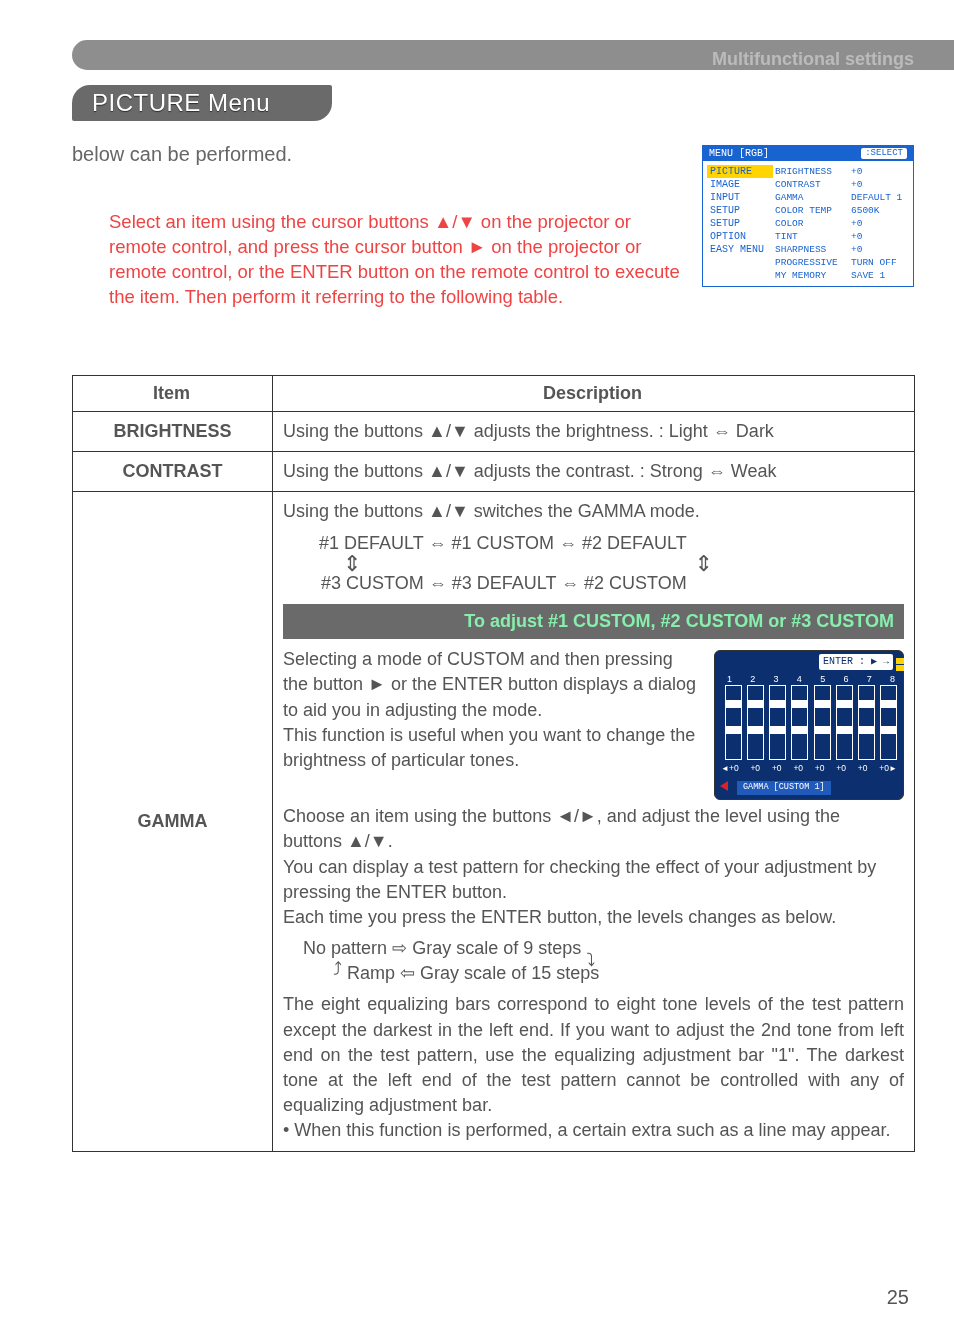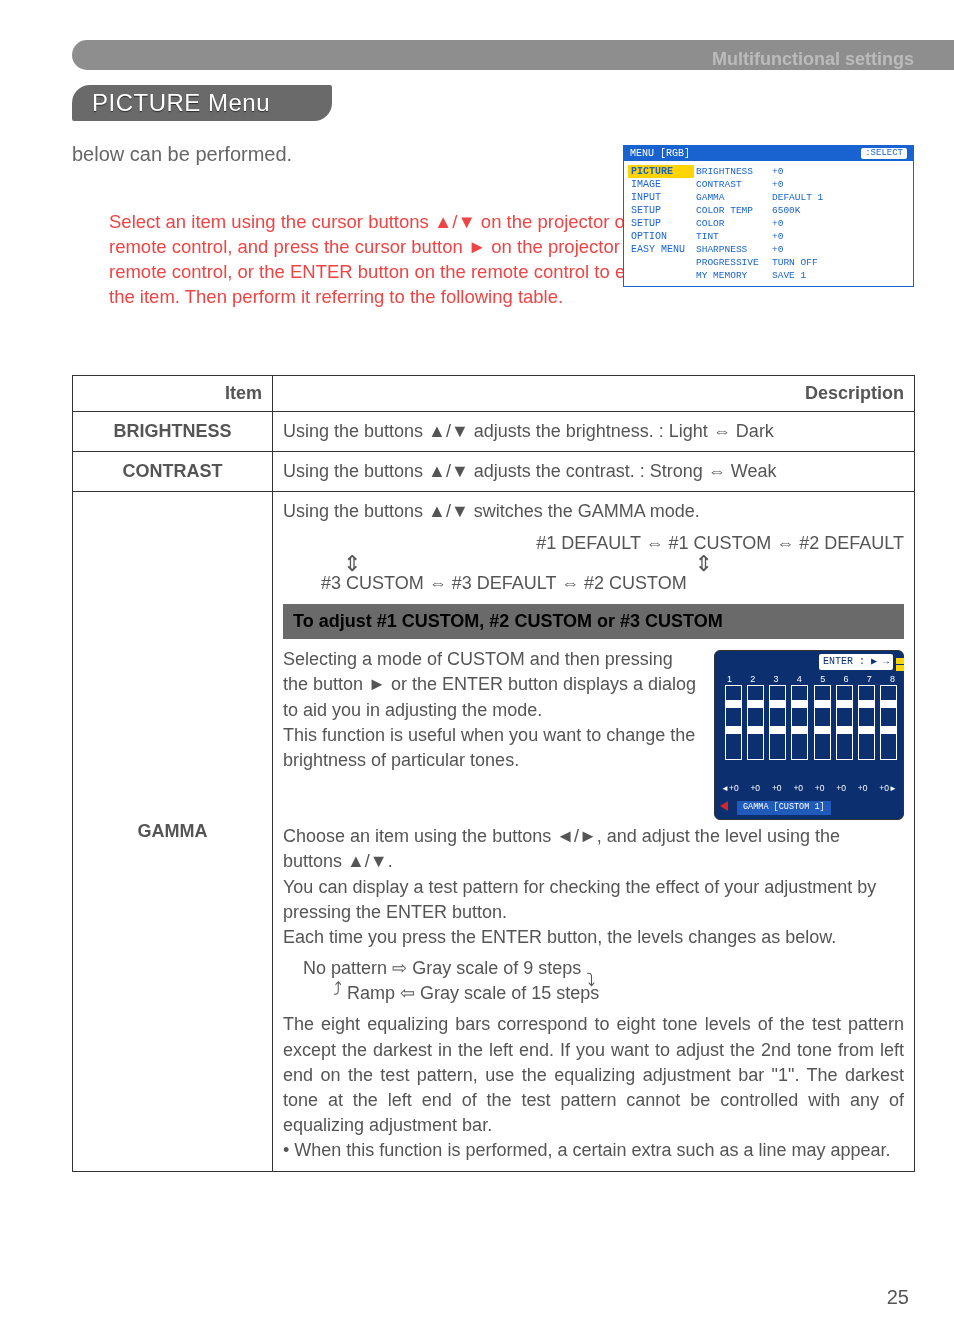--- a/index.html
+++ b/index.html
@@ -69,21 +69,21 @@
       width: 580px;
       font-size: 18.5px;
       color: #ef4444;
       line-height: 1.35;
       margin-left: 37px;
     }
     .osd-preview {
       position: absolute;
       top: 145px;
       right: 40px;
-      width: 291px;
+      width: 212px;
       border: 1px solid #1863d0;
       background: #fff;
       font-size: 10px;
       font-family: "Courier New", monospace;
     }
     .osd-header {
       background: #1863d0;
       color: #fff;
       padding: 2px 6px;
       font-size: 10px;
@@ -105,21 +105,20 @@
       width: 66px;
       color: #1863d0;
     }
     .osd-left-item {
       padding: 1px 3px;
       white-space: nowrap;
     }
     .osd-left-item.highlight {
       background: #ffd400;
       color: #1863d0;
-      font-weight: bold;
     }
     .osd-right {
       flex: 1;
       color: #1863d0;
       font-size: 9.5px;
     }
     .osd-right-row {
       display: flex;
       padding: 1px 2px;
     }
@@ -133,21 +132,21 @@
       border-collapse: collapse;
       font-size: 18px;
     }
     .main-table th, .main-table td {
       border: 1.5px solid #333;
       padding: 7px 10px;
       vertical-align: top;
       color: #555;
     }
     .main-table th {
-      text-align: right;
+      text-align: center;
       font-weight: bold;
       background: #fff;
       padding-left: 8px;
     }
     .main-table td.item-cell {
       text-align: center;
       font-weight: bold;
       vertical-align: middle;
       width: 200px;
     }
@@ -156,30 +155,31 @@
     }
     .gamma-cell {
       padding: 10px 12px;
     }
     .gamma-diagram {
       font-family: Arial, sans-serif;
       margin: 6px 0 6px 20px;
     }
     .subheader {
       background: #6a6a6a;
-      color: #000000;
+      color: #86efac;
       padding: 5px 10px;
       font-weight: bold;
       margin: 8px 0;
       font-size: 18px;
+      text-align: right;
     }
     .enter-diagram {
       float: right;
       width: 190px;
-      height: 170px;
+      height: 150px;
       border: 1px solid #333;
       border-radius: 6px;
       background: #0b2f6f;
       margin-left: 16px;
       margin-top: 3px;
       position: relative;
       font-size: 10px;
       color: #fff;
     }
     .enter-badge {
@@ -375,21 +375,21 @@
   </tr>
   <tr>
     <td class="item-cell">CONTRAST</td>
     <td class="desc-cell">Using the buttons ▲/▼ adjusts the contrast. :    Strong ⇔ Weak</td>
   </tr>
   <tr>
     <td class="item-cell">GAMMA</td>
     <td class="desc-cell gamma-cell">
       <div>Using the buttons ▲/▼ switches the GAMMA mode.</div>
       <div class="gamma-diagram">
-        <div style="margin-left:16px;text-align:right;">#1 DEFAULT ⇔ #1 CUSTOM ⇔ #2 DEFAULT</div>
+        <div style="margin-left:16px;">#1 DEFAULT ⇔ #1 CUSTOM ⇔ #2 DEFAULT</div>
         <div style="display:flex; justify-content:space-between; width:370px; margin:2px 0 2px 40px;">
           <span class="updown">⇕</span>
           <span class="updown">⇕</span>
         </div>
         <div style="margin-left:18px;">#3 CUSTOM ⇔ #3 DEFAULT ⇔ #2 CUSTOM</div>
       </div>
       <div class="subheader">To adjust #1 CUSTOM, #2 CUSTOM or #3 CUSTOM</div>
 
       <div class="enter-diagram">
         <span class="enter-badge"><span>ENTER :</span> ▶ →</span>

